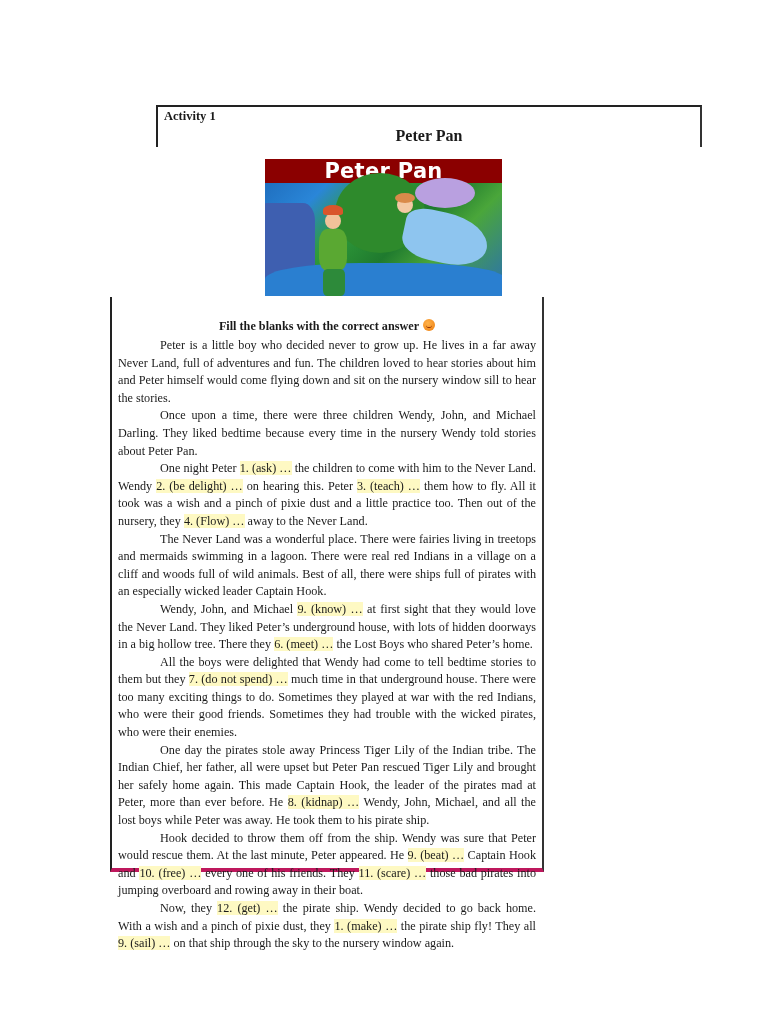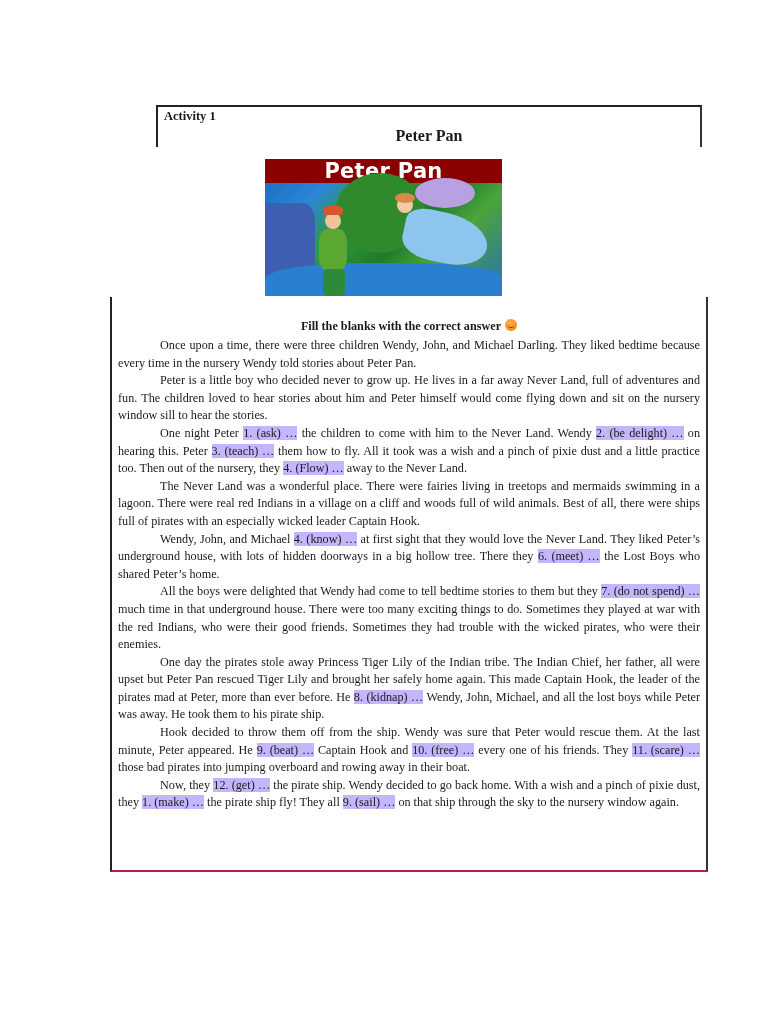--- a/index.html
+++ b/index.html
@@ -71,25 +71,25 @@
     }
     .scene-blob {
       position: absolute;
       border-radius: 50%;
     }
     
     .main-box {
       position: absolute;
       left: 110px;
       top: 297px;
-      width: 598px;
+      width: 434px;
       height: 575px;
       border-left: 2px solid #222;
       border-right: 2px solid #333;
-      border-bottom: 2px solid #be185d;
+      border-bottom: 4px solid #be185d;
       box-sizing: border-box;
     }
     .instructions {
       position: absolute;
       left: 0;
       right: 0;
       top: 22px;
       text-align: center;
       font-weight: bold;
       font-size: 12.2px;
@@ -121,21 +121,21 @@
       top: 40px;
       font-size: 12.2px;
       line-height: 17.6px;
       text-align: justify;
     }
     .story p {
       margin: 0;
       text-indent: 42px;
     }
     .blank {
-      background: #c4b5fd;
+      background: #fef9c3;
     }
   </style>
 </head>
 <body>
 
 <div class="top-box">
   <div class="activity-label">Activity 1</div>
   <div class="page-title">Peter Pan</div>
 </div>
 
@@ -157,23 +157,23 @@
     <div class="scene-blob" style="left:130px;top:10px;width:20px;height:10px;background:#d98a4a;"></div>
     <div class="scene-blob" style="left:138px;top:30px;width:85px;height:50px;background:#8ec5ef;border-radius:30% 60% 50% 40%;transform:rotate(12deg);"></div>
   </div>
 </div>
 
 <div class="main-box">
   <div class="instructions">
     <span>Fill the blanks with the correct answer</span><span class="smiley"></span>
   </div>
   <div class="story" id="story">
+      <p><span>Peter is a little boy who decided never to grow up. He lives in a far away Never Land, full of adventures and fun. The children loved to hear stories about him and Peter himself would come flying down and sit on the nursery window sill to hear the stories.</span></p>
       <p><span>Once upon a time, there were three children Wendy, John, and Michael Darling. They liked bedtime because every time in the nursery Wendy told stories about Peter Pan.</span></p>
-      <p><span>Peter is a little boy who decided never to grow up. He lives in a far away Never Land, full of adventures and fun. The children loved to hear stories about him and Peter himself would come flying down and sit on the nursery window sill to hear the stories.</span></p>
       <p><span>One night Peter </span><span class="blank">1. (ask) …</span><span> the children to come with him to the Never Land. Wendy </span><span class="blank">2. (be delight) …</span><span> on hearing this. Peter </span><span class="blank">3. (teach) …</span><span> them how to fly. All it took was a wish and a pinch of pixie dust and a little practice too. Then out of the nursery, they </span><span class="blank">4. (Flow) …</span><span> away to the Never Land.</span></p>
       <p><span>The Never Land was a wonderful place. There were fairies living in treetops and mermaids swimming in a lagoon. There were real red Indians in a village on a cliff and woods full of wild animals. Best of all, there were ships full of pirates with an especially wicked leader Captain Hook.</span></p>
-      <p><span>Wendy, John, and Michael </span><span class="blank">4. (know) …</span><span> at first sight that they would love the Never Land. They liked Peter’s underground house, with lots of hidden doorways in a big hollow tree. There they </span><span class="blank">6. (meet) …</span><span> the Lost Boys who shared Peter’s home.</span></p>
+      <p><span>Wendy, John, and Michael </span><span class="blank">9. (know) …</span><span> at first sight that they would love the Never Land. They liked Peter’s underground house, with lots of hidden doorways in a big hollow tree. There they </span><span class="blank">6. (meet) …</span><span> the Lost Boys who shared Peter’s home.</span></p>
       <p><span>All the boys were delighted that Wendy had come to tell bedtime stories to them but they </span><span class="blank">7. (do not spend) …</span><span> much time in that underground house. There were too many exciting things to do. Sometimes they played at war with the red Indians, who were their good friends. Sometimes they had trouble with the wicked pirates, who were their enemies.</span></p>
       <p><span>One day the pirates stole away Princess Tiger Lily of the Indian tribe. The Indian Chief, her father, all were upset but Peter Pan rescued Tiger Lily and brought her safely home again. This made Captain Hook, the leader of the pirates mad at Peter, more than ever before. He </span><span class="blank">8. (kidnap) …</span><span> Wendy, John, Michael, and all the lost boys while Peter was away. He took them to his pirate ship.</span></p>
       <p><span>Hook decided to throw them off from the ship. Wendy was sure that Peter would rescue them. At the last minute, Peter appeared. He </span><span class="blank">9. (beat) …</span><span> Captain Hook and </span><span class="blank">10. (free) …</span><span> every one of his friends. They </span><span class="blank">11. (scare) …</span><span> those bad pirates into jumping overboard and rowing away in their boat.</span></p>
       <p><span>Now, they </span><span class="blank">12. (get) …</span><span> the pirate ship. Wendy decided to go back home. With a wish and a pinch of pixie dust, they </span><span class="blank">1. (make) …</span><span> the pirate ship fly! They all </span><span class="blank">9. (sail) …</span><span> on that ship through the sky to the nursery window again.</span></p>
     </div>
 </div>
 
 </body></html>

